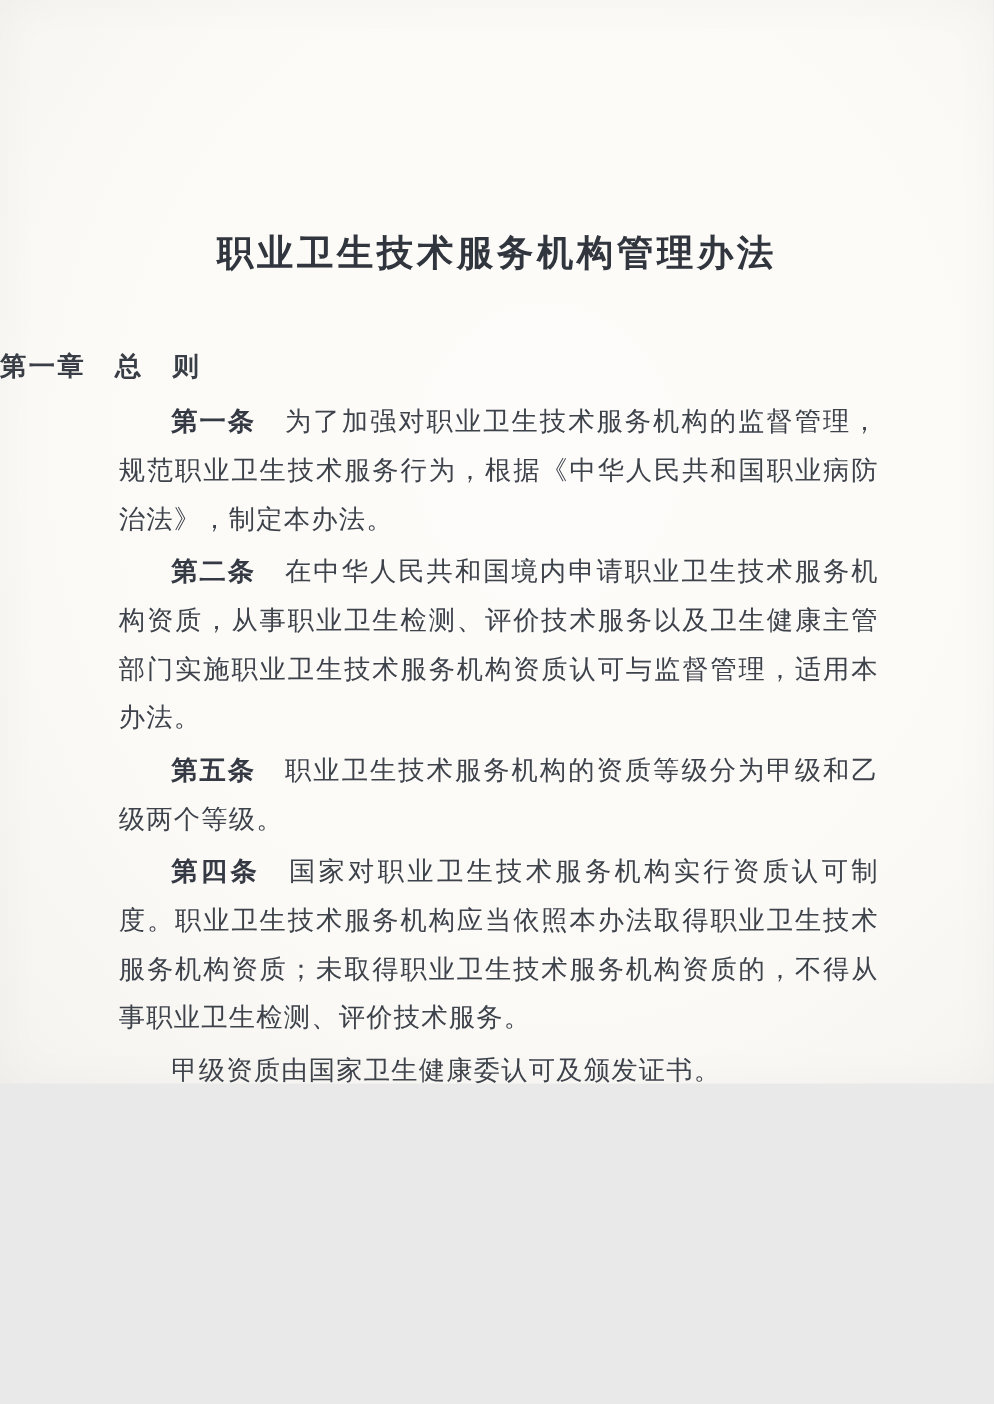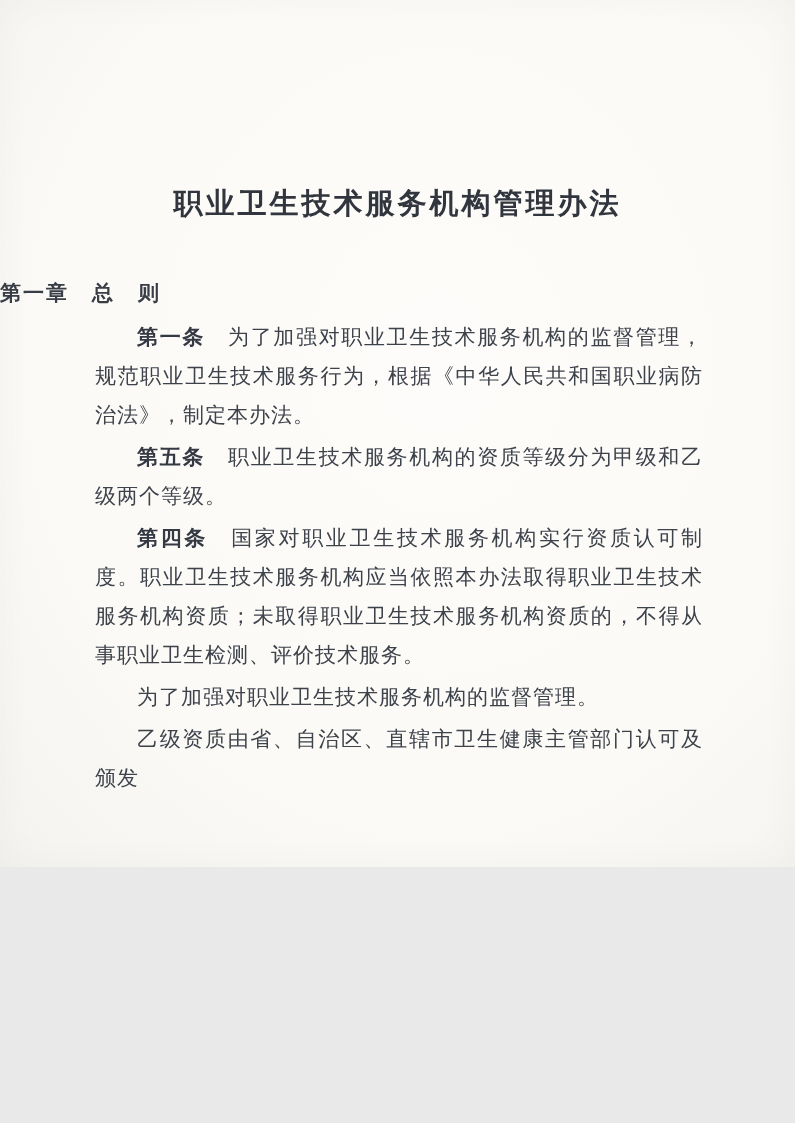--- a/index.html
+++ b/index.html
@@ -74,32 +74,35 @@
   <h1 class="doc-title">职业卫生技术服务机构管理办法</h1>
 
   <h2 class="chapter-heading">第一章　总　则</h2>
 
   <div class="doc-body">
 
     <p class="para">
       <span class="para-prefix">第一条</span><span>为了加强对职业卫生技术服务机构的监督管理，规范职业卫生技术服务行为，根据《中华人民共和国职业病防治法》，制定本办法。</span>
     </p>
 
+    <p class="para">
+      <span class="para-prefix">第二条</span><span>在中华人民共和国境内申请职业卫生技术服务机构资质，从事职业卫生检测、评价技术服务以及卫生健康主管部门实施职业卫生技术服务机构资质认可与监督管理，适用本办法。</span>
+    </p>
 
 
     <p class="para">
       <span class="para-prefix">第五条</span><span>职业卫生技术服务机构的资质等级分为甲级和乙级两个等级。</span>
     </p>
 
     <p class="para">
       <span class="para-prefix">第四条</span><span>国家对职业卫生技术服务机构实行资质认可制度。职业卫生技术服务机构应当依照本办法取得职业卫生技术服务机构资质；未取得职业卫生技术服务机构资质的，不得从事职业卫生检测、评价技术服务。</span>
     </p>
 
     <p class="para">
-      <span>为了加强对职业卫生技术服务机构的监督管理。</span>
+      <span>甲级资质由国家卫生健康委认可及颁发证书。</span>
     </p>
 
     <p class="para">
       <span>乙级资质由省、自治区、直辖市卫生健康主管部门认可及颁发</span>
     </p>
 
   </div>
 
   <div class="page-footer">
     <span>— 2 —</span>

